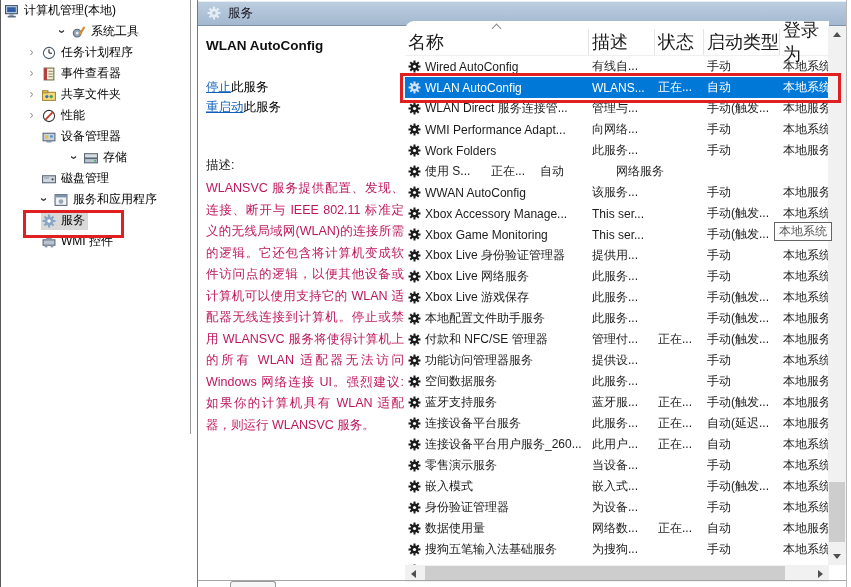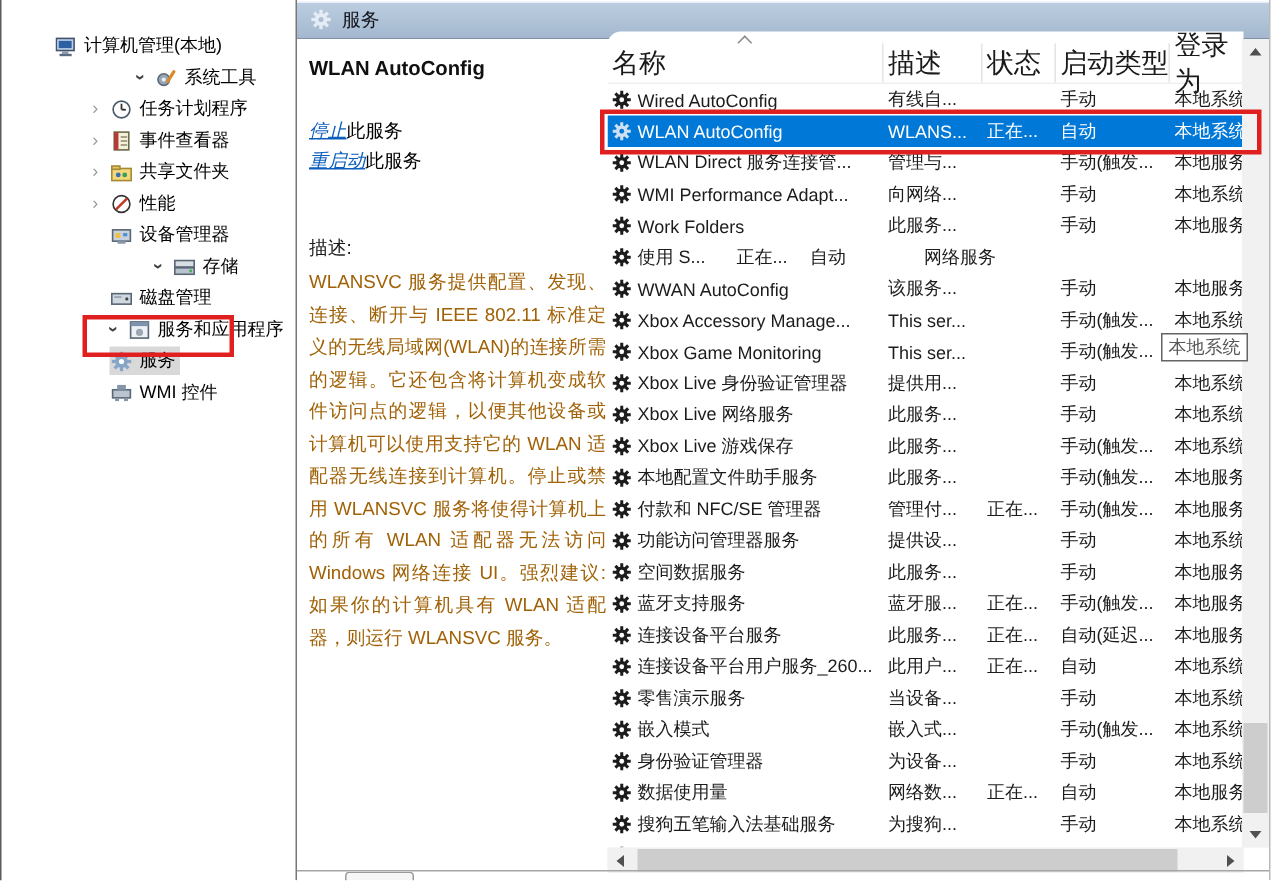--- a/index.html
+++ b/index.html
@@ -2,21 +2,21 @@
 <html><head>
 <meta charset="utf-8">
 <style>
   * { margin:0; padding:0; box-sizing:border-box; }
   html,body { font-family:"Liberation Sans","DejaVu Sans",sans-serif; background:#fff; }
   #window { position:relative; width:851px; height:587px; background:#fff; overflow:hidden;
             border-left:1px solid #5a5a5a; font-size:12px; color:#1a1a1a; }
 
   
   #sidebar { position:absolute; left:0; top:0; width:190px; height:434px; background:#fff;
-             border-right:1px solid #9b9b9b; padding-top:20px; overflow:hidden;margin-left:32px; }
+             border-right:1px solid #9b9b9b; padding-top:0; overflow:hidden; }
   .tree-row { height:21px; display:flex; align-items:center; white-space:nowrap; cursor:default; }
   .tree-row.lvl0 { padding-left:3px; }
   .tree-row.lvl1 { padding-left:3px;justify-content:center; }
   .tree-row.lvl2 { padding-left:21px; }
   .exp { width:19px; flex:0 0 19px; text-align:center; font-size:12px; color:#9a9a9a; line-height:21px; }
   .exp.expanded { color:#404040; transform:rotate(90deg); font-weight:bold; }
   .exp.none { visibility:hidden; }
   .lvl0 .exp { width:0; flex:0 0 0; overflow:hidden; }
   .sel-wrap { display:flex; align-items:center; padding:1px 3px 1px 1px; }
   .tree-row.selected .sel-wrap { background:#d9d9d9; }
@@ -32,23 +32,23 @@
   #band { position:absolute; left:0; top:1px; right:6px; height:25px;
           background:linear-gradient(#bccddf,#a3b8cf); border-bottom:1px solid #7e93a9;
           border-top:1px solid #e8eef5; display:flex; align-items:center; padding-left:9px; }
   #band .ticon { margin-right:7px; width:15px; height:15px; }
   #band-title { font-size:12.5px; color:#14141f; }
 
   
   #info { position:absolute; left:1px; top:26px; width:205px; bottom:8px; background:#fff; padding:12px 4px 0 7px; }
   #svc-name { font-size:13.5px; font-weight:bold; color:#101010; margin-bottom:24px; }
   .svc-link-line { font-size:12.5px; line-height:20px; color:#000; }
-  .svc-link-line a { color:#0d5fbe; text-decoration:underline; cursor:pointer;font-style:italic; }
+  .svc-link-line a { color:#0d5fbe; text-decoration:underline; cursor:pointer; }
   #desc-label { margin-top:40px; font-size:12.5px; }
-  #desc-text { margin-top:4px; font-size:12.5px; line-height:21.5px; text-align:justify; color:#a16207; width:198px; }
+  #desc-text { margin-top:4px; font-size:12.5px; line-height:21.5px; text-align:justify; color:#be185d; width:198px; }
 
   
   #listpane { position:absolute; left:207px; top:21px; width:424px; height:544px; background:#fff;
               border-top-left-radius:9px; overflow:hidden; }
   #lheader { position:relative; height:35px; display:flex; align-items:flex-end; border-bottom:1px solid #f0f0f0; }
   .hcell { height:26px; display:flex; align-items:center; padding-left:3px; font-size:18px; color:#1a1a1a;
            border-right:1px solid #e4e4e4; cursor:default; }
   .hc0 { width:184px; border-right:1px solid #e4e4e4; }
   .hc1 { width:66px; } .hc2 { width:49px; } .hc3 { width:76px; } .hc4 { width:49px; border-right:none; }
   #sort-chevron { position:absolute; left:88px; top:4px; width:7px; height:7px;

